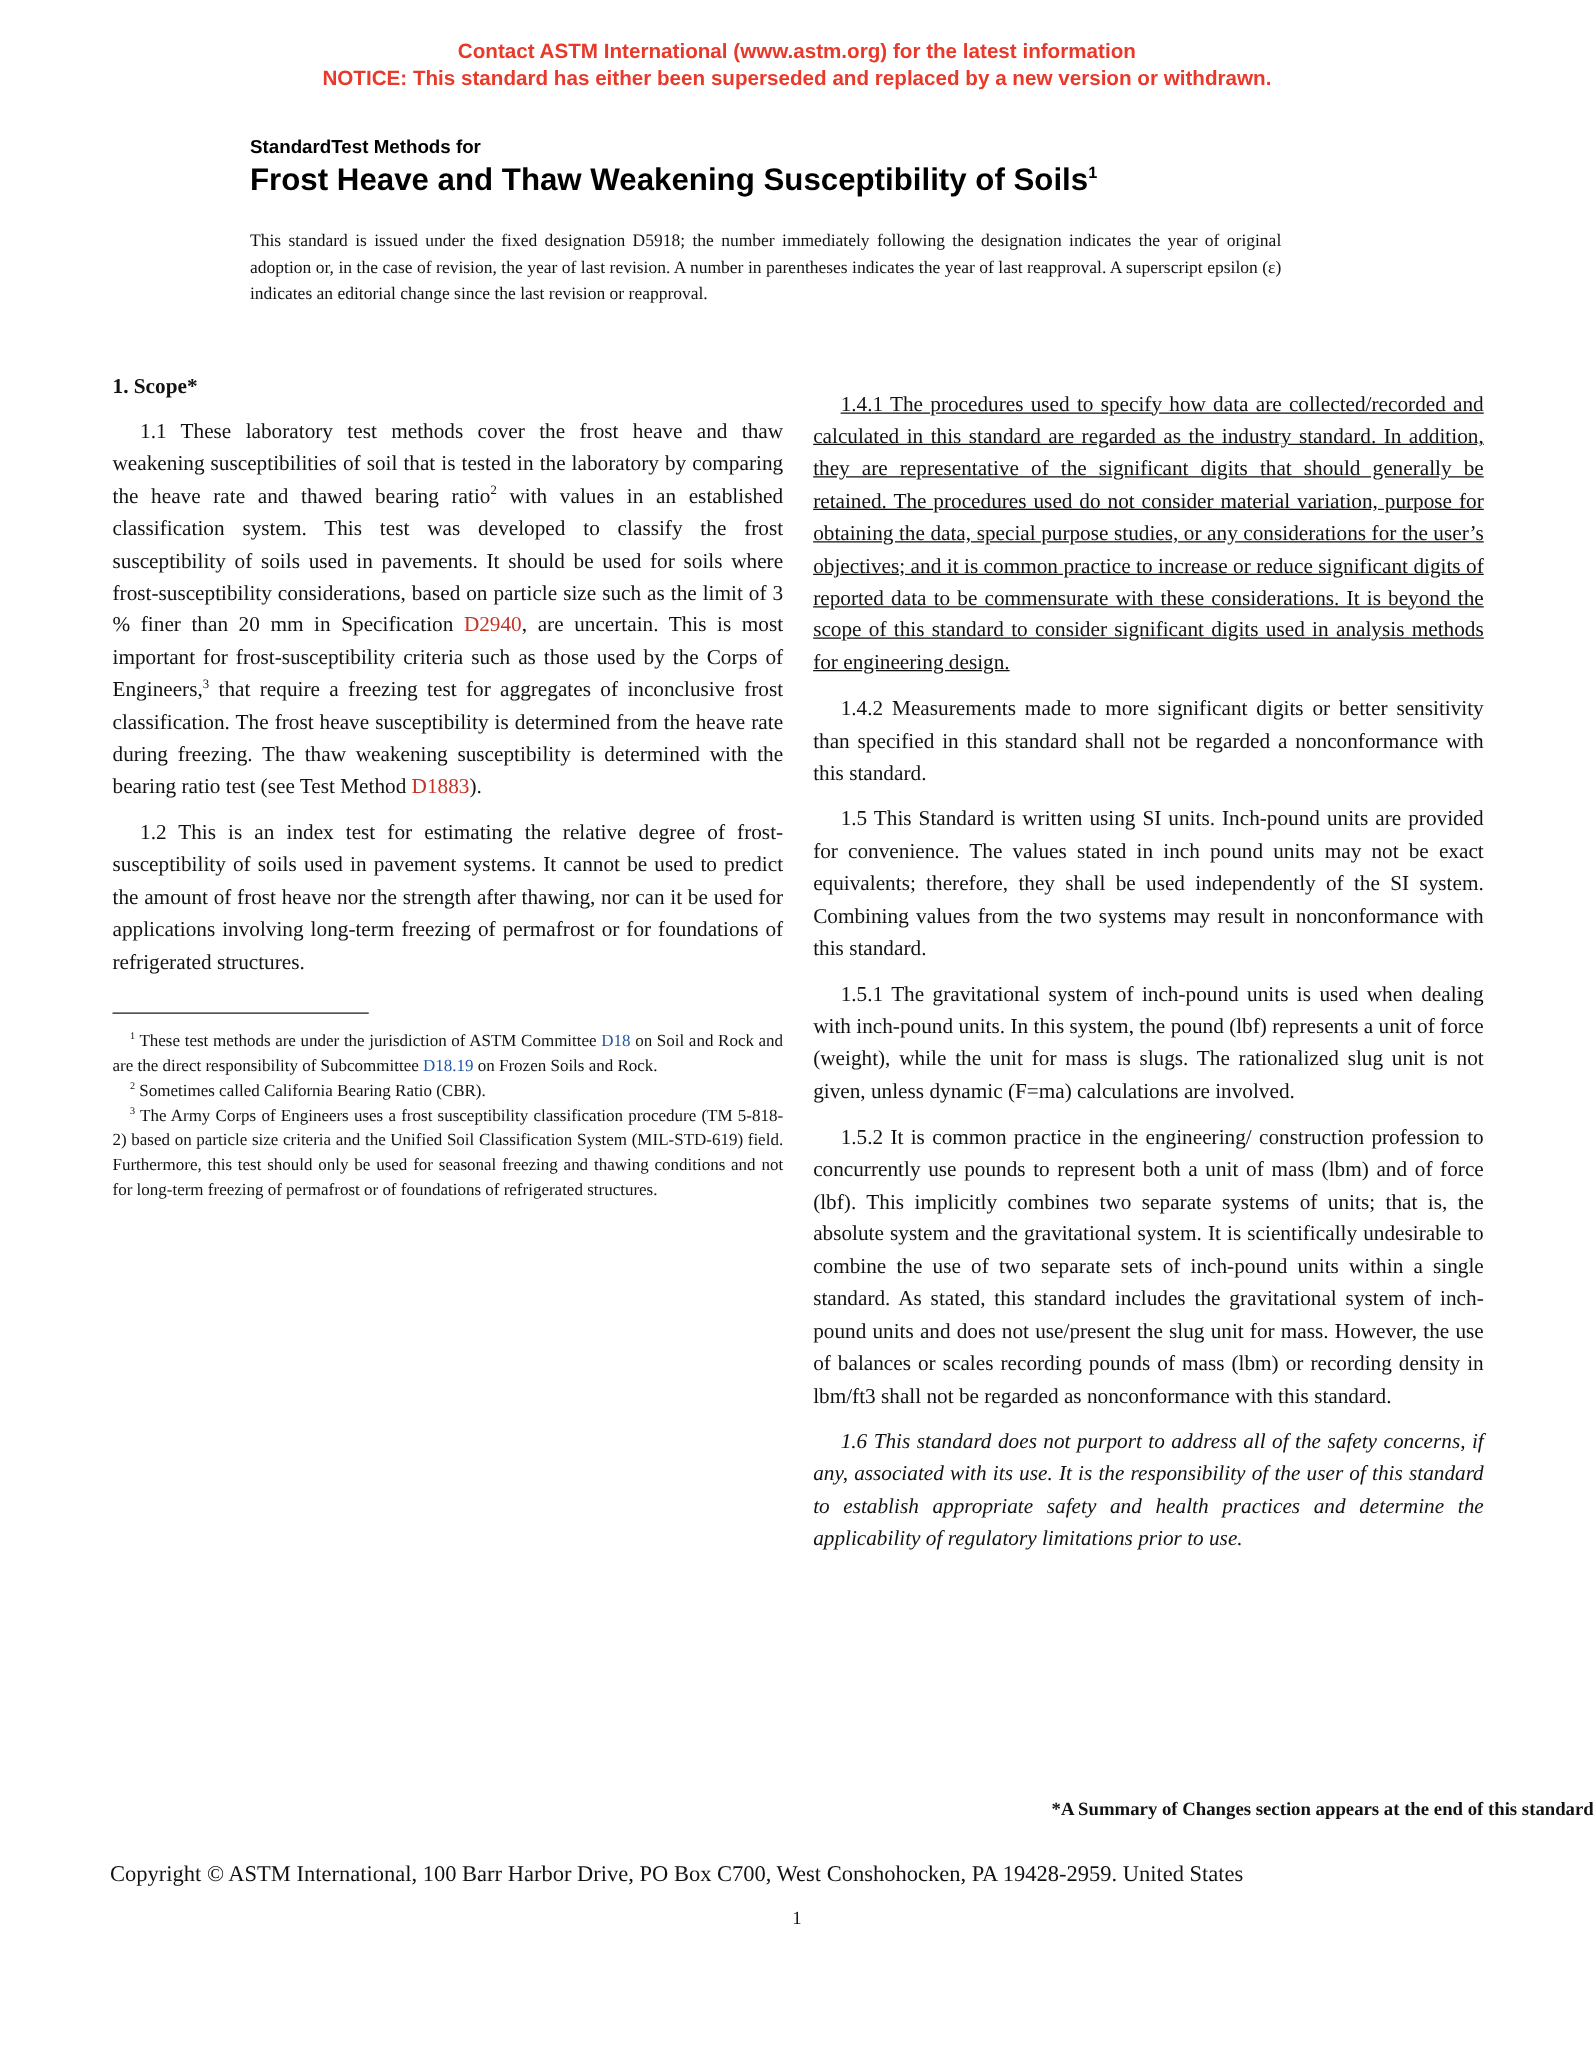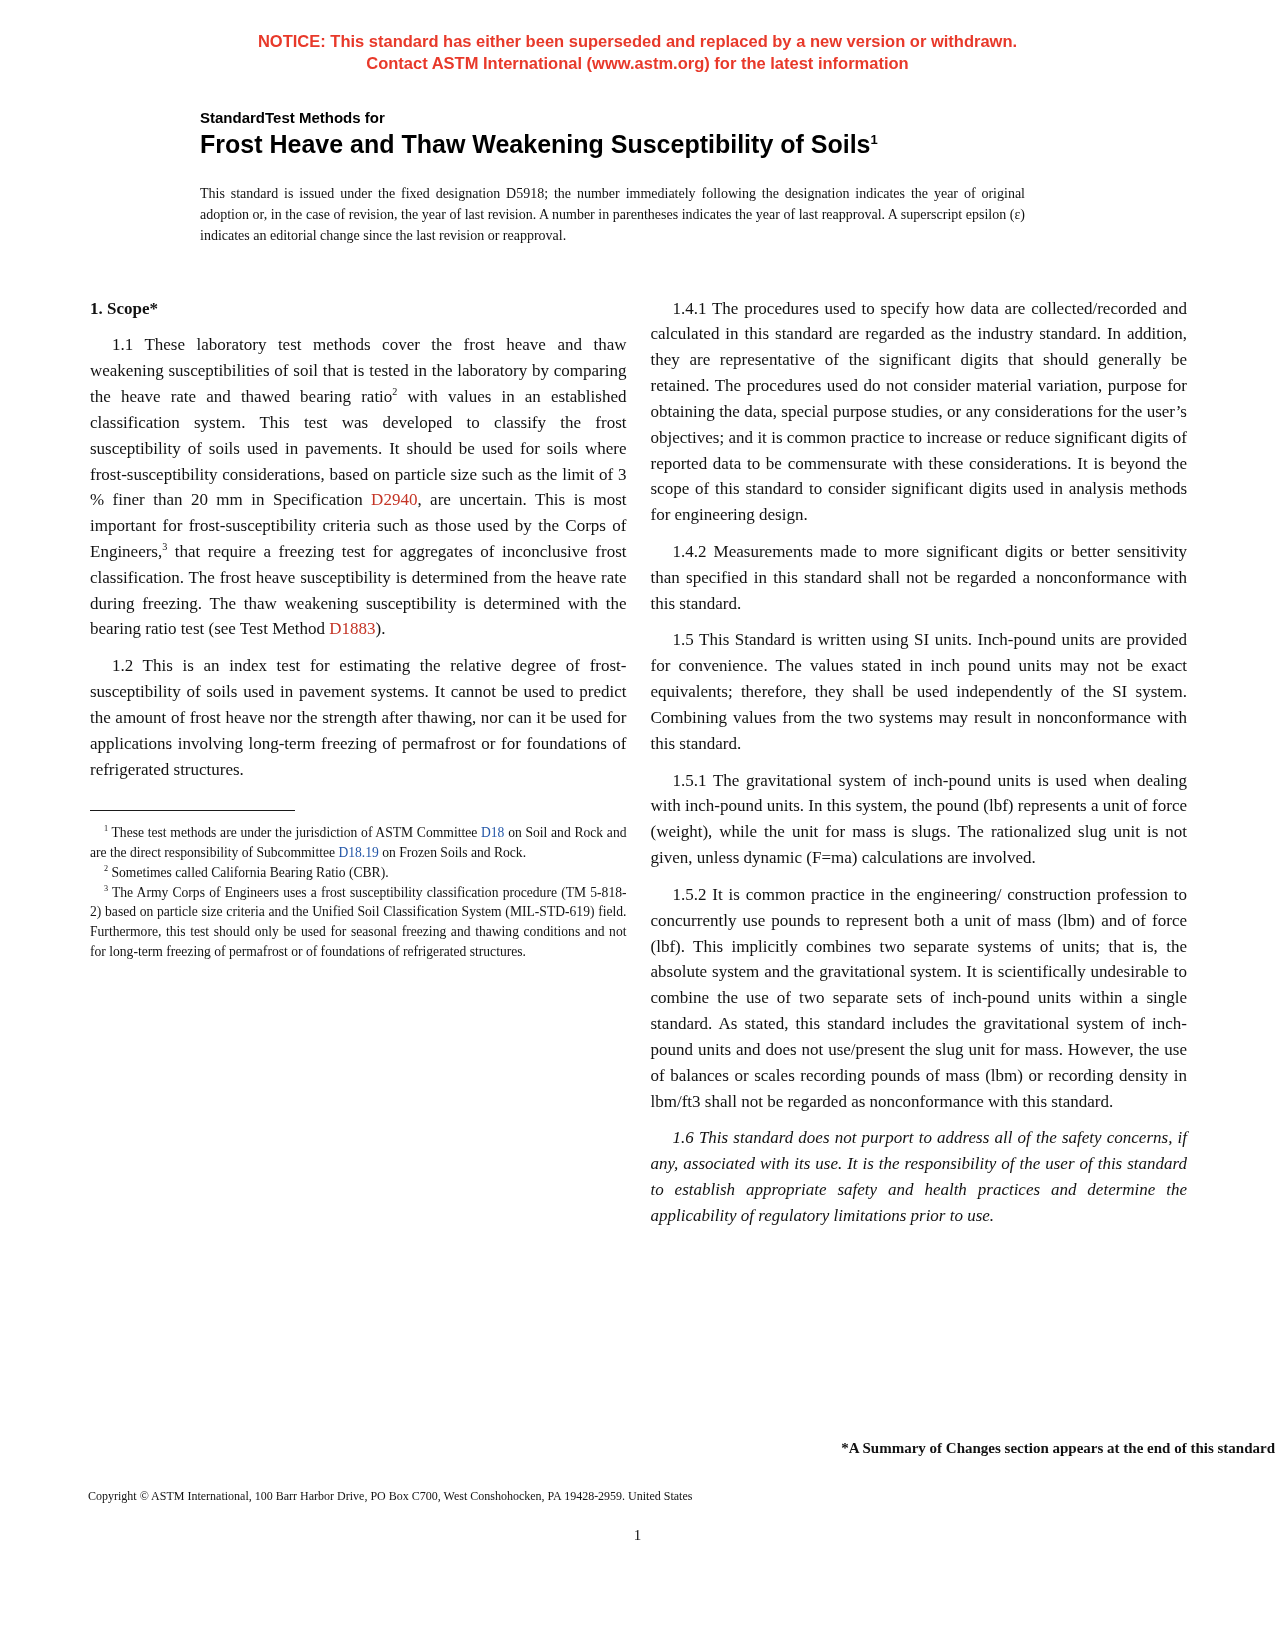--- a/index.html
+++ b/index.html
@@ -77,21 +77,21 @@
     text-align: justify;
   }
   .scope-heading {
     font-weight: bold;
     margin: 0 0 4px 0;
   }
   p.body-p {
     margin: 11px 0 0 0;
     text-indent: 22px;
   }
-  p.first-p { margin-top: 0; }
+  p.first-p { margin-top: 15px; text-decoration: underline; }
   sup { font-size: 0.6em; line-height: 0; }
   .link-red { color: var(--link-red, #c43425); }
   .link-blue { color: var(--link-blue, #2457a8); }
   .p-italic { font-style: italic; }
   
   .fn-rule {
     width: 205px;
     border: none;
     border-top: 1.4px solid #1a1a1a;
     margin: 28px 0 12px 0;
@@ -110,39 +110,39 @@
     width: 100%;
     text-align: right;
     font-weight: bold;
     font-size: 15px;
   }
   .copyright {
     position: absolute;
     top: 1489px;
     left: 88px;
     right: 88px;
-    font-size: 12px;
+    font-size: 18px;
   }
   .page-num {
     position: absolute;
     top: 1527px;
     left: 0;
     width: 100%;
     text-align: center;
     font-size: 15px;
   }
 </style>
 </head>
 <body>
 
 <div class="page">
 
   <div class="notice">
+    <div>Contact ASTM International (www.astm.org) for the latest information</div>
     <div>NOTICE: This standard has either been superseded and replaced by a new version or withdrawn.</div>
-    <div>Contact ASTM International (www.astm.org) for the latest information</div>
   </div>
 
 
   <div class="title-block">
     <div class="title-line1">StandardTest Methods for</div>
     <div class="title-line2"><span>Frost Heave and Thaw Weakening Susceptibility of Soils</span><sup>1</sup></div>
   </div>
 
   <p class="issuance">This standard is issued under the fixed designation D5918; the number immediately following the designation indicates the year of original adoption or, in the case of revision, the year of last revision. A number in parentheses indicates the year of last reapproval. A superscript epsilon (ε) indicates an editorial change since the last revision or reapproval.</p>
 

